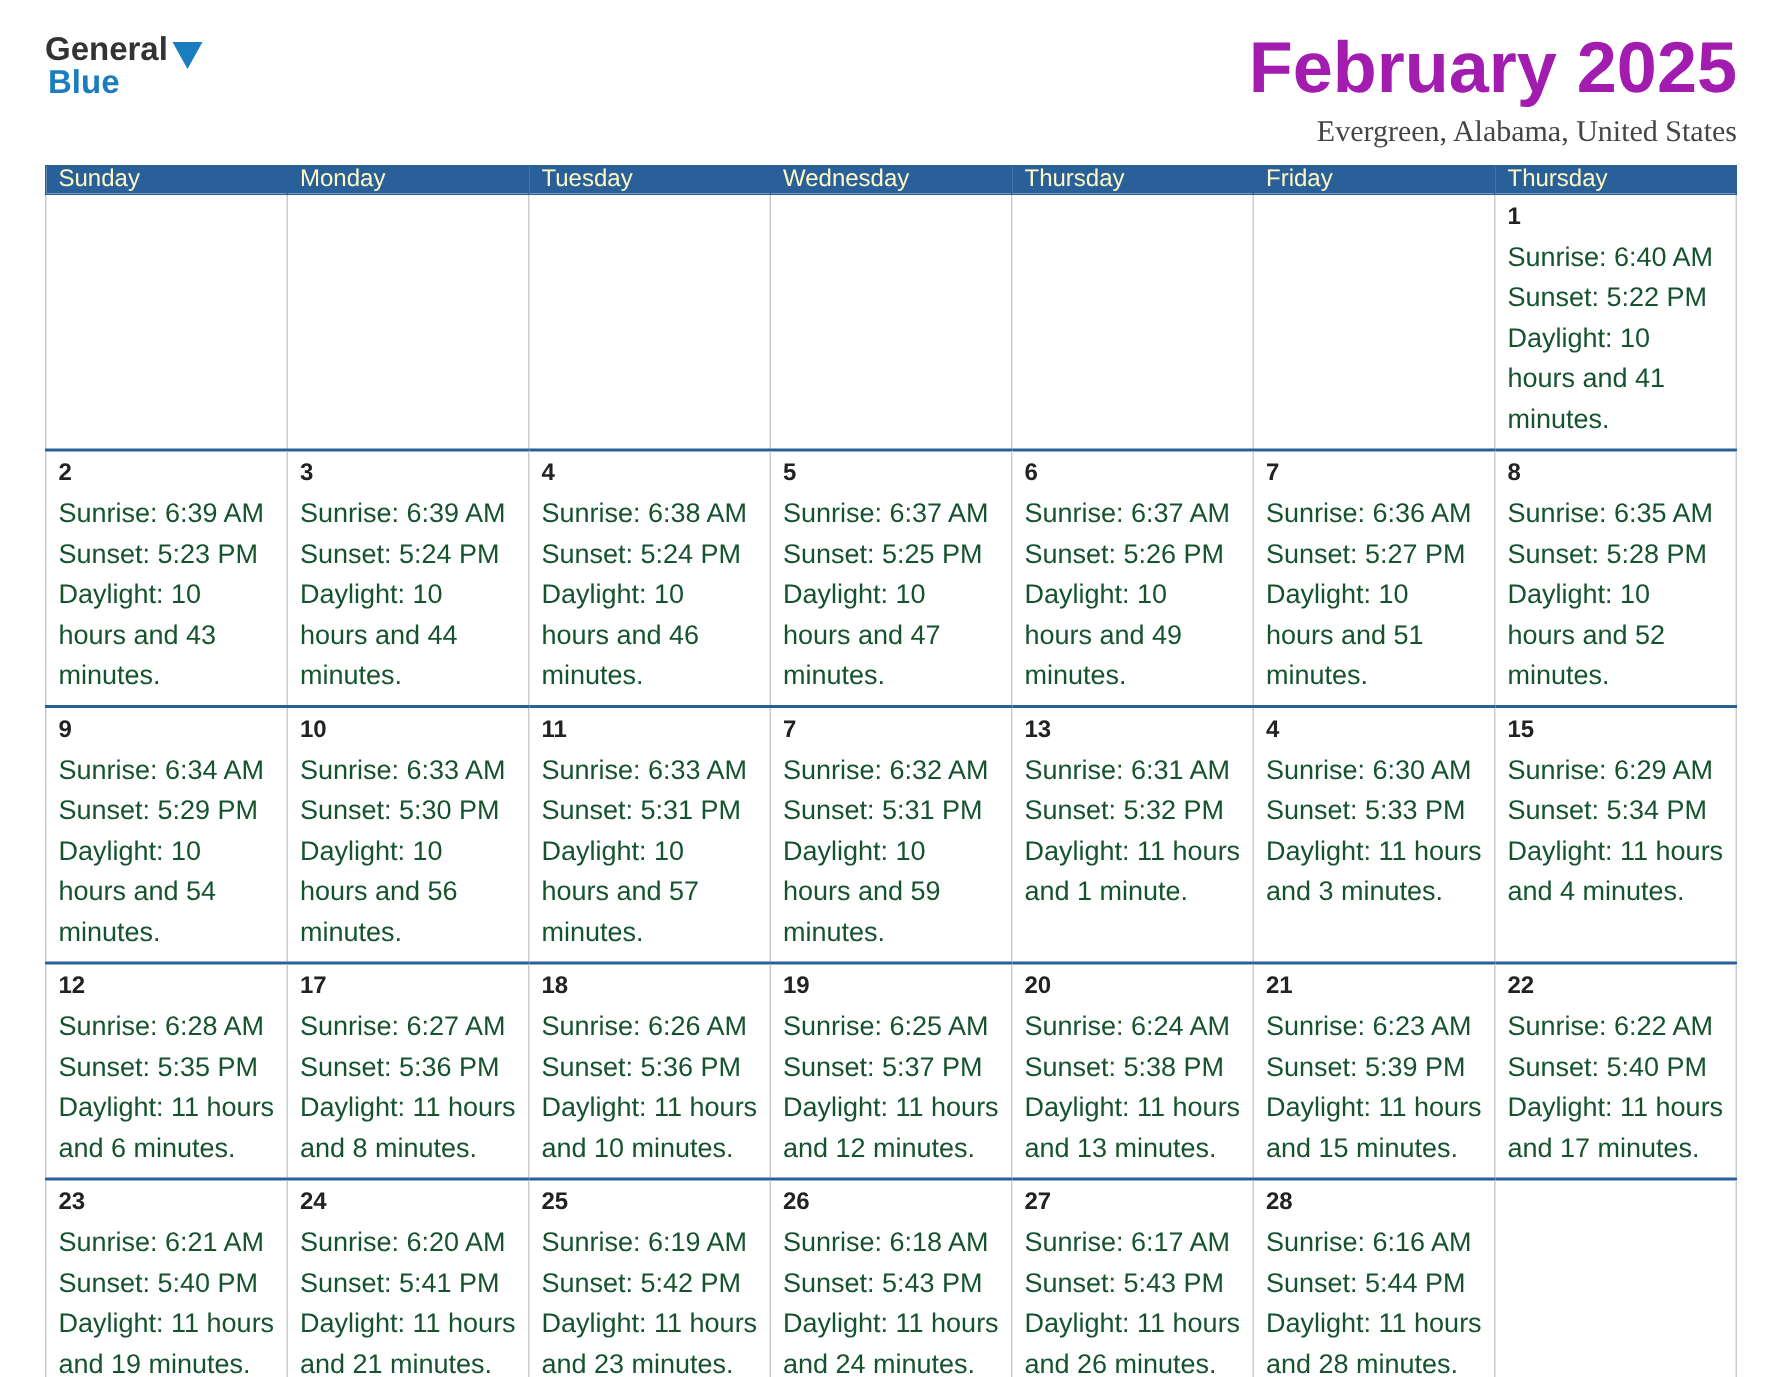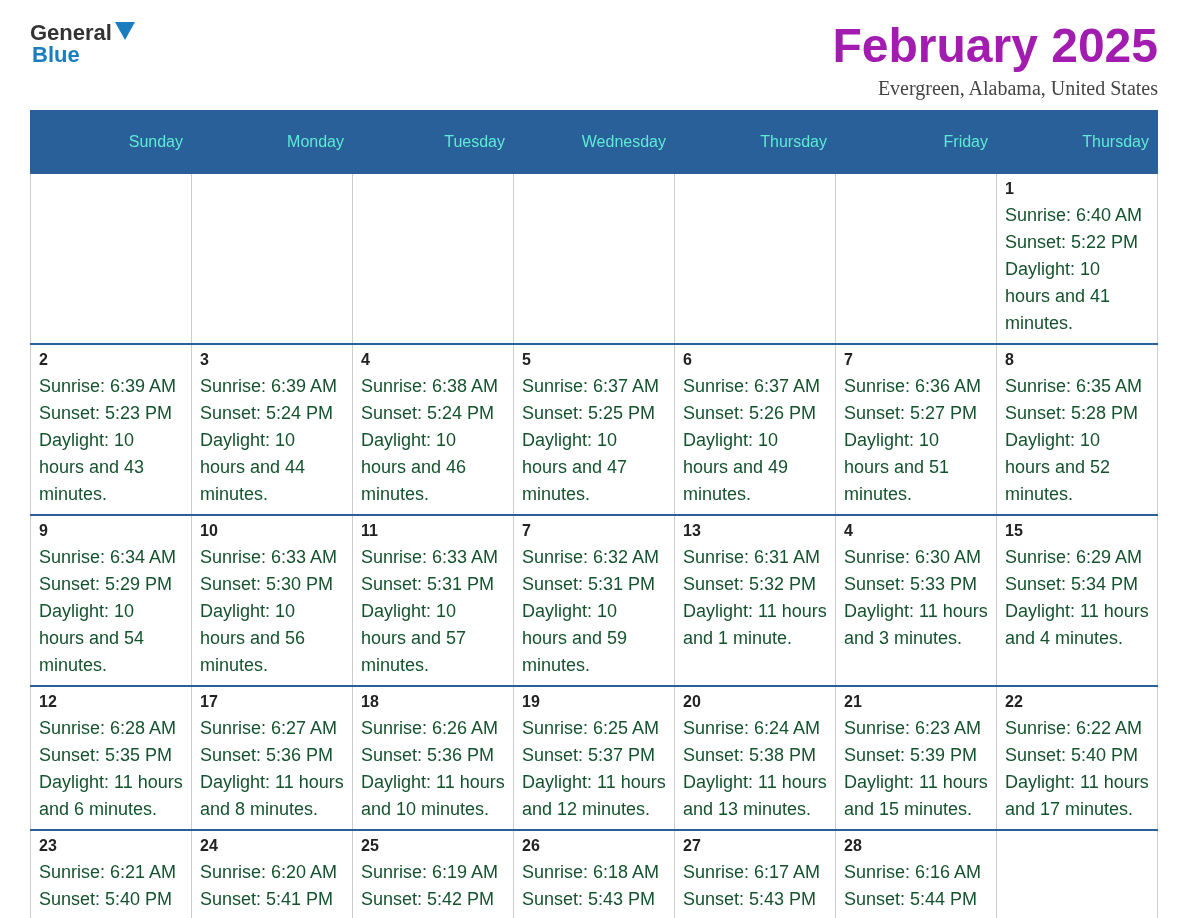--- a/index.html
+++ b/index.html
@@ -19,21 +19,21 @@
     .logo {
       display: flex;
       flex-direction: column;
       align-items: flex-start;
     }
     .logo-top {
       font-size: 22px;
       font-weight: bold;
       color: #333;
       display: flex;
-      align-items: flex-start;
+      align-items: flex-end;
       gap: 1px;
     }
     .logo-general { color: #333; }
     .logo-triangle {
       width: 0;
       height: 0;
       border-left: 10px solid transparent;
       border-right: 10px solid transparent;
       border-top: 18px solid #1a7dc0;
       display: inline-block;
@@ -62,23 +62,23 @@
       margin-top: 4px;
       font-family: Liberation Serif, serif;
     }
     .calendar {
       width: 100%;
       border-collapse: collapse;
       margin-top: 10px;
     }
     .calendar th {
       background: #2a6099;
-      color: #5eead4;
-      padding: 22px 8px;
-      text-align: right;
+      color: #fef9c3;
+      padding: 0 8px;
+      text-align: left;
       font-size: 16px;
       font-weight: normal;
       border: 1px solid #2a6099;
     }
     .calendar td {
       vertical-align: top;
       padding: 6px 8px;
       border: 1px solid #ccc;
       width: 14.28%;
       min-height: 110px;

